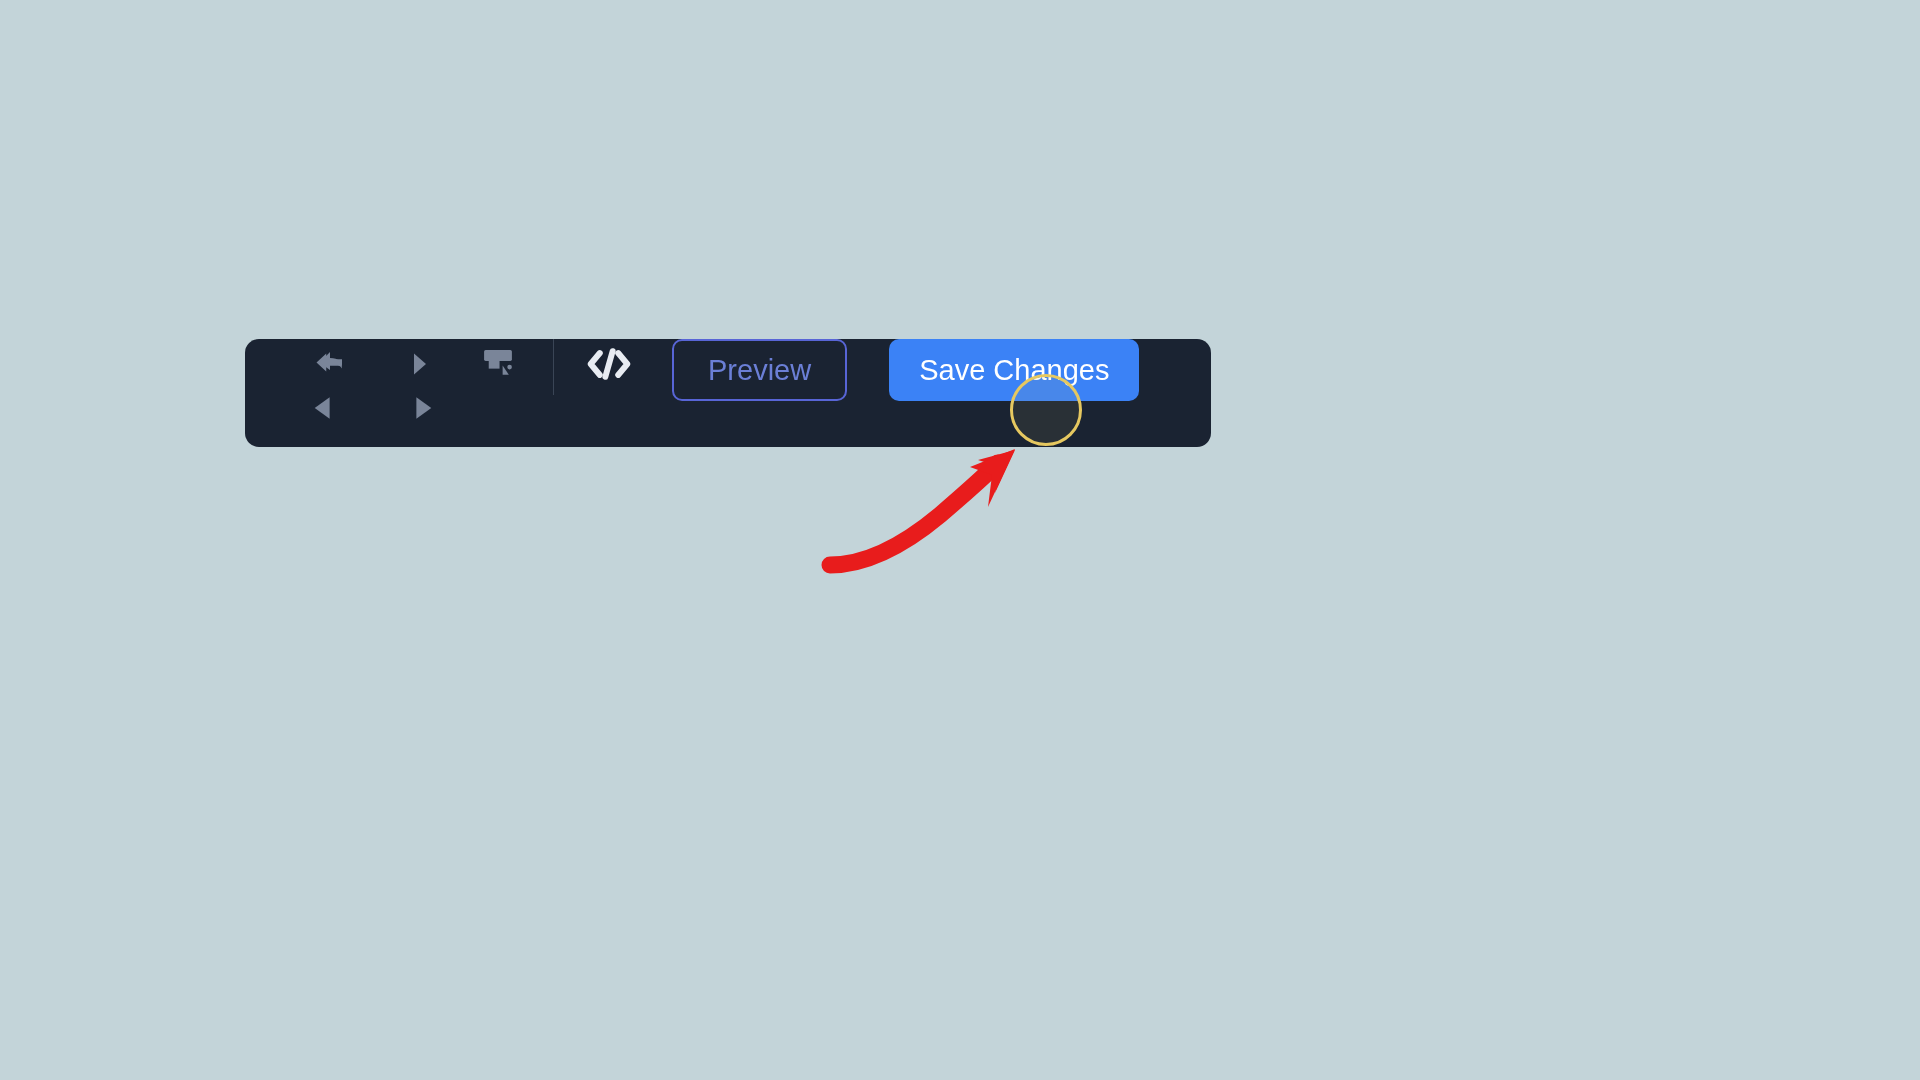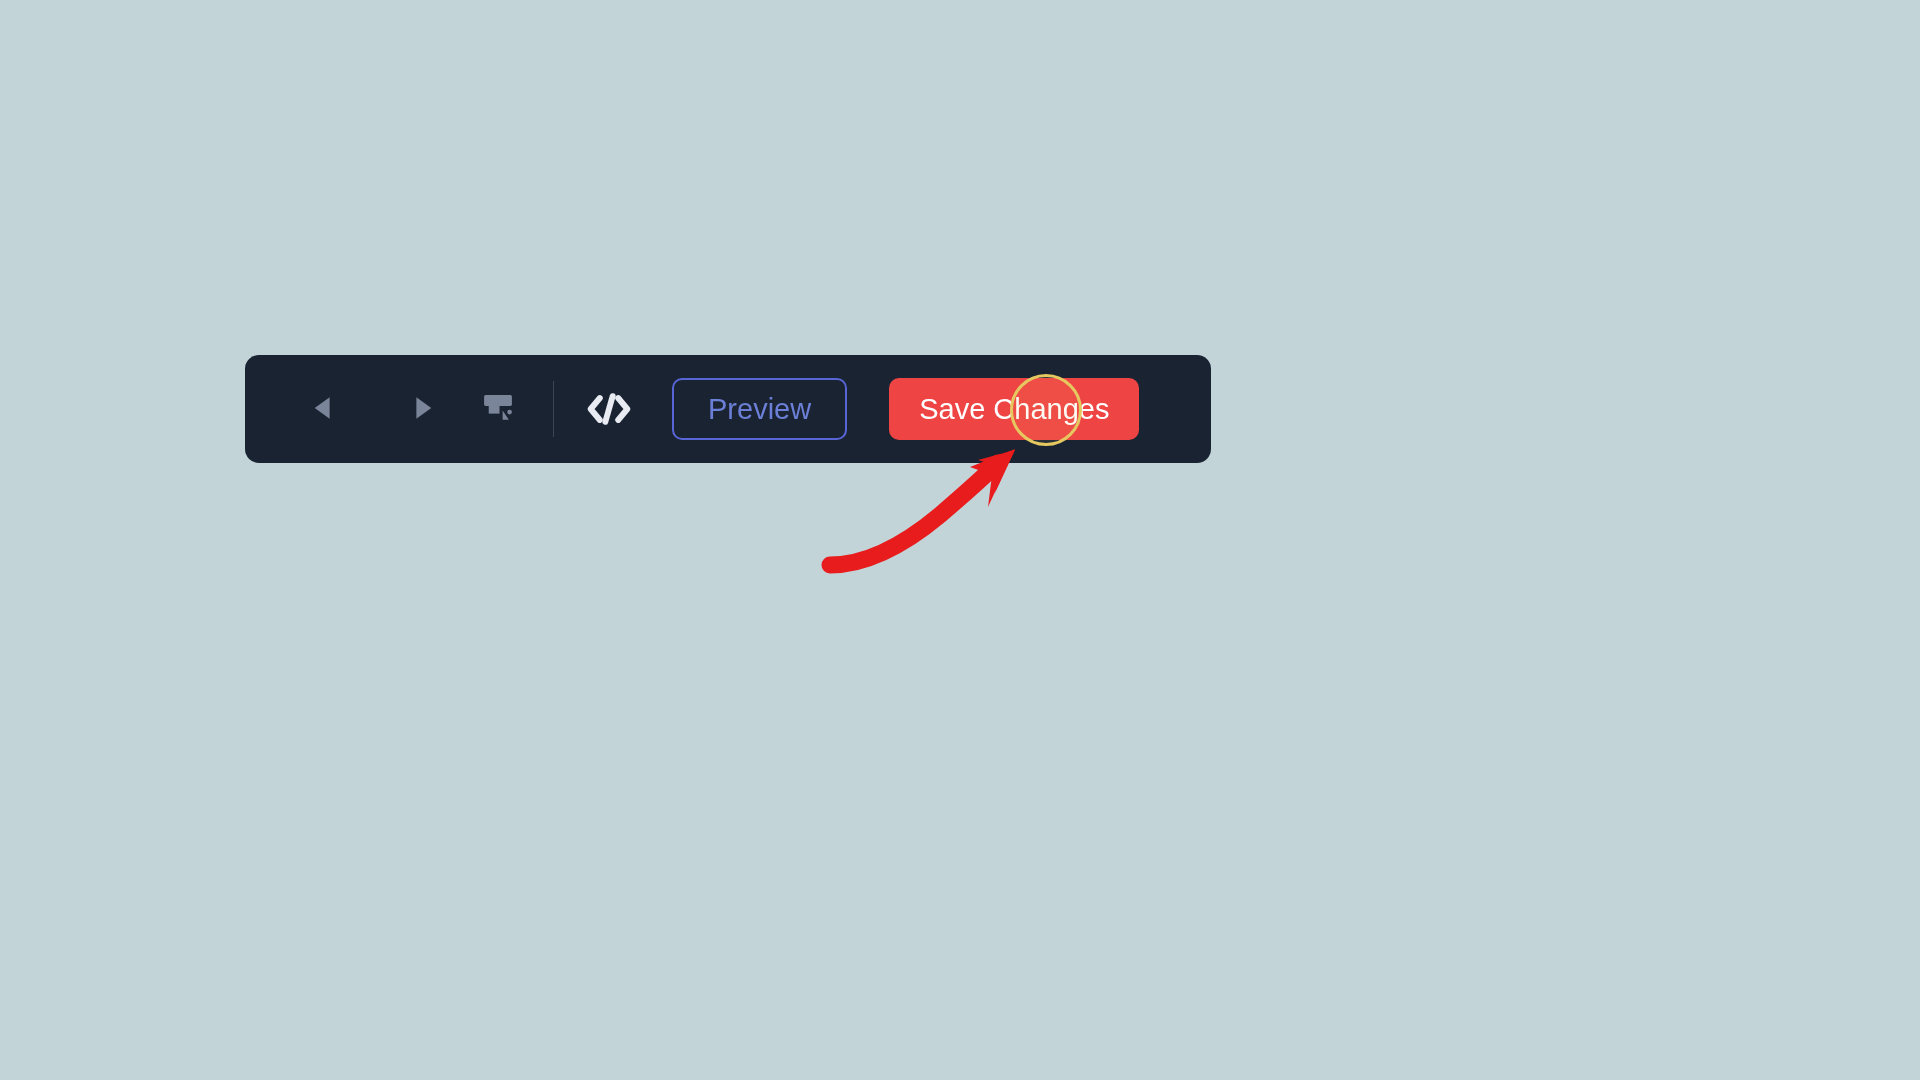--- a/index.html
+++ b/index.html
@@ -11,27 +11,27 @@
       width: 1456px;
       height: 816px;
       background: #c3d4d9;
       font-family: -apple-system, BlinkMacSystemFont, "Segoe UI", Helvetica, Arial, sans-serif;
       position: relative;
       overflow: hidden;
     }
     .toolbar {
       position: absolute;
       left: 245px;
-      top: 355px;
+      top: 339px;
       width: 966px;
       height: 108px;
       background: #1a2332;
       border-radius: 14px;
       display: flex;
-      align-items: center;
+      align-items: flex-start;
       padding: 0 28px 0 60px;
     }
     .icon-btn {
       width: 50px;
       height: 50px;
       display: flex;
       align-items: center;
       justify-content: center;
       cursor: pointer;
       color: #7a8599;
@@ -66,21 +66,21 @@
       font-weight: 400;
       border-radius: 10px;
       cursor: pointer;
       display: flex;
       align-items: center;
       justify-content: center;
     }
     .save-btn {
       height: 62px;
       padding: 0 30px;
-      background: #ef4444;
+      background: #3b82f6;
       color: #ffffff;
       font-size: 29px;
       font-weight: 400;
       border-radius: 10px;
       border: none;
       cursor: pointer;
       margin-left: 42px;
       display: flex;
       align-items: center;
       justify-content: center;

